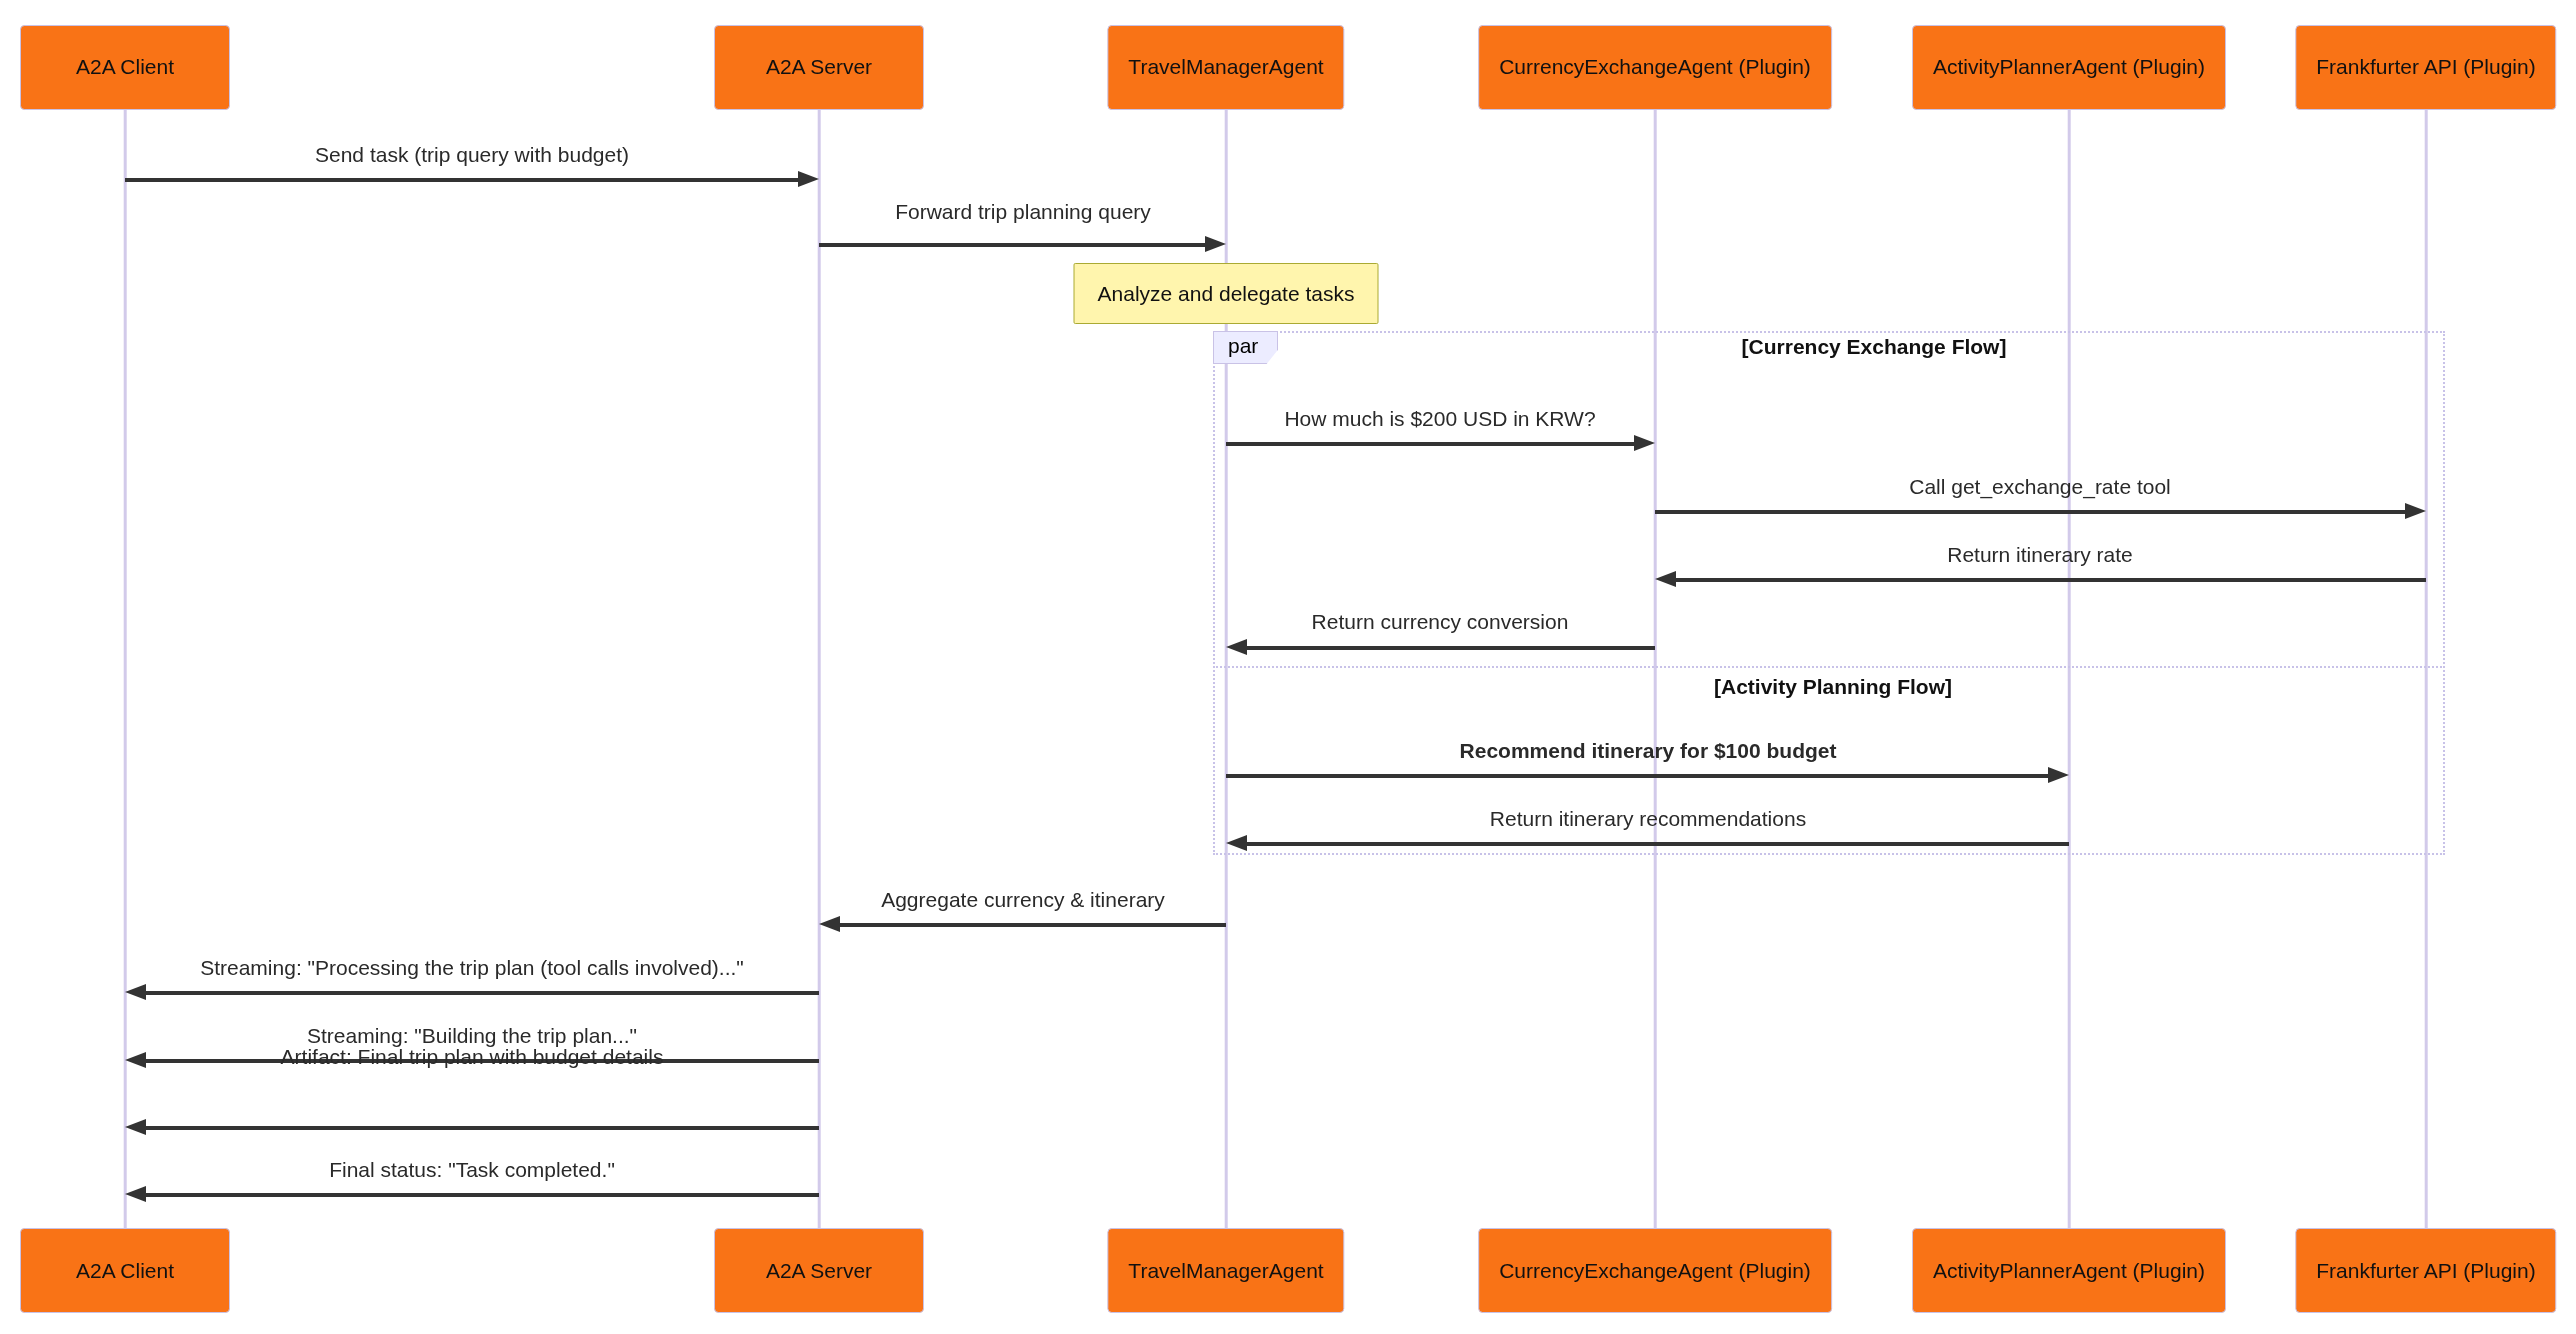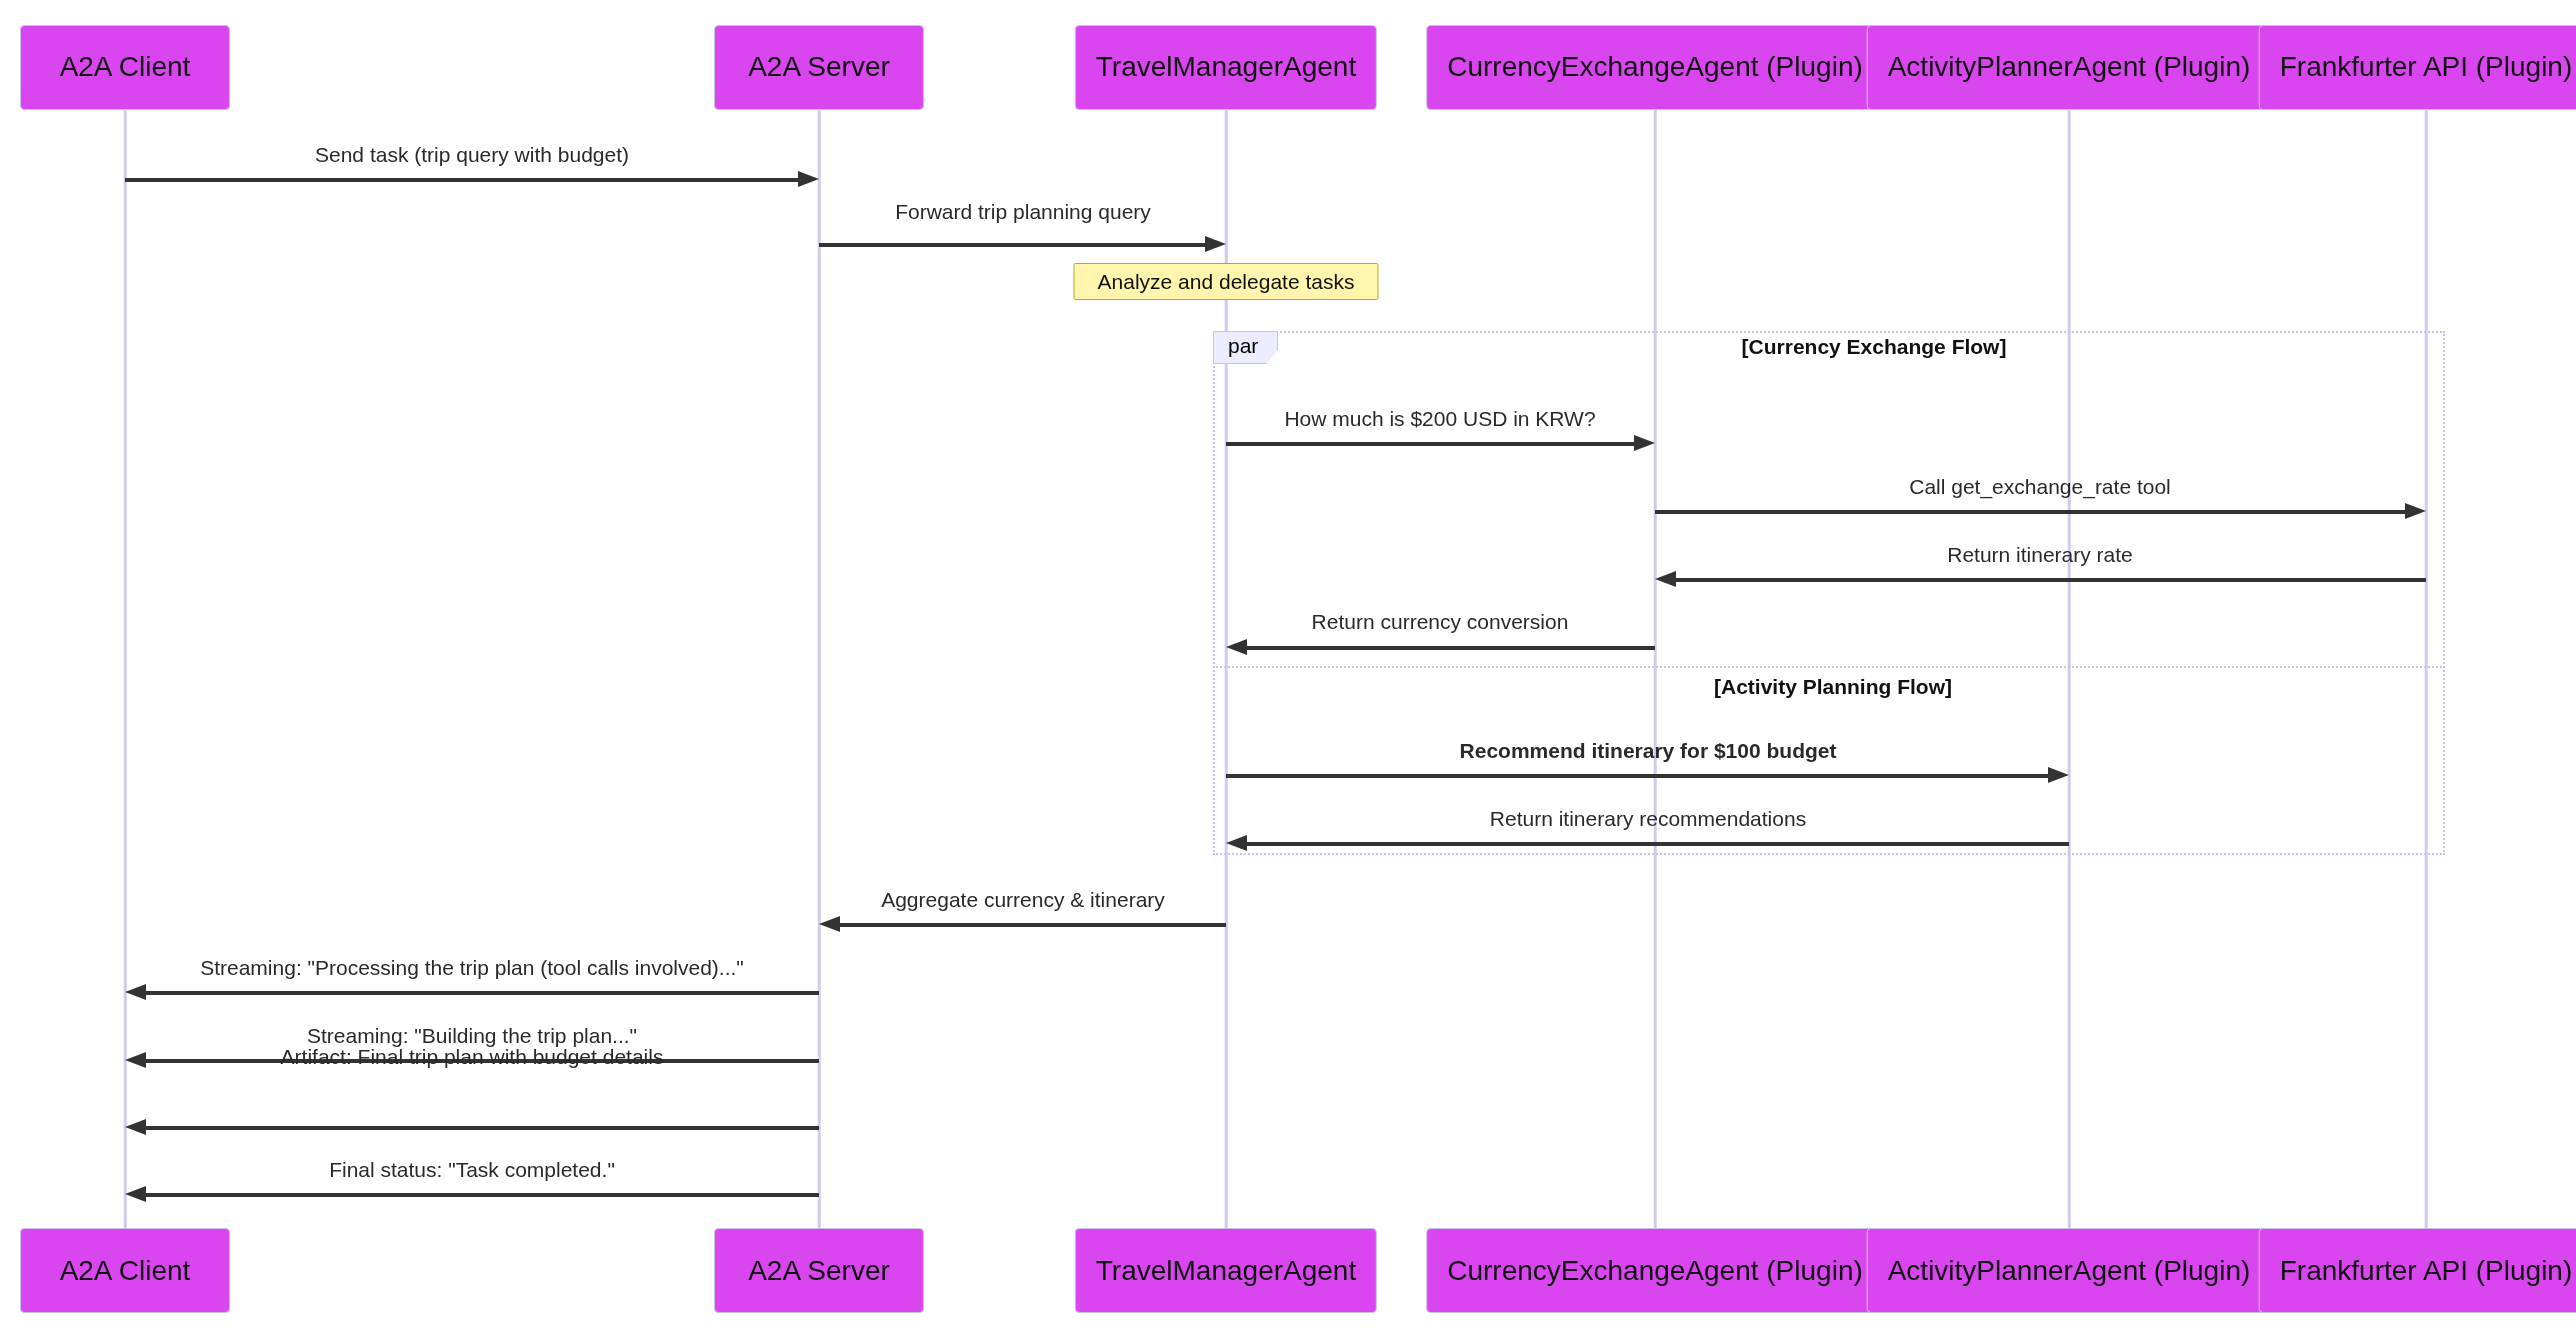--- a/index.html
+++ b/index.html
@@ -10,27 +10,27 @@
     background: #ffffff;
     font-family: "Liberation Sans", sans-serif;
     overflow: hidden;
   }
   .actor-box {
     position: absolute;
     box-sizing: border-box;
     min-width: 210px;
     height: 85px;
     padding: 0 20px;
-    background: #d946ef;
+    background: #f97316;
     border: 1.8px solid #C9C2E6;
     border-radius: 4.4px;
     display: flex;
     align-items: center;
     justify-content: center;
-    font-size: 28px;
+    font-size: 21px;
     color: #111111;
     white-space: nowrap;
     transform: translateX(-50%);
     z-index: 6;
   }
   .lifeline {
     position: absolute;
     width: 2.6px;
     transform: translateX(-50%);
     background: #D2CAEA;
@@ -115,21 +115,21 @@
     <div class="lifeline" style="left: 819px; top: 109px; height: 1120px;"></div>
     <div class="lifeline" style="left: 1226px; top: 109px; height: 1120px;"></div>
     <div class="lifeline" style="left: 1655px; top: 109px; height: 1120px;"></div>
     <div class="lifeline" style="left: 2069px; top: 109px; height: 1120px;"></div>
     <div class="lifeline" style="left: 2426px; top: 109px; height: 1120px;"></div>
     <div class="par-frame" style="left: 1213px; top: 331px; width: 1232px; height: 524px;"></div>
     <div class="par-tag" style="left: 1213px; top: 331px;">par</div>
     <div class="section-label" style="left: 1874px; top: 335px;">[Currency Exchange Flow]</div>
     <div class="par-divider" style="left: 1213px; top: 666px; width: 1232px;"></div>
     <div class="section-label" style="left: 1833px; top: 675px;">[Activity Planning Flow]</div>
-    <div class="note" style="left: 1226px; top: 263px; width: 305px; height: 37px;">Analyze and delegate tasks</div>
+    <div class="note" style="left: 1226px; top: 263px; width: 305px; height: 61px;">Analyze and delegate tasks</div>
     <div class="message-line" style="left: 125px; top: 178px; width: 676px;"></div>
     <div class="arrow-head right" style="left: 798px; top: 171px;"></div>
     <div class="message-label" style="left: 472px; top: 143px;">Send task (trip query with budget)</div>
     <div class="message-line" style="left: 819px; top: 243px; width: 390px;"></div>
     <div class="arrow-head right" style="left: 1205px; top: 236px;"></div>
     <div class="message-label" style="left: 1023px; top: 200px;">Forward trip planning query</div>
     <div class="message-line" style="left: 1226px; top: 442px; width: 411px;"></div>
     <div class="arrow-head right" style="left: 1634px; top: 435px;"></div>
     <div class="message-label" style="left: 1440px; top: 407px;">How much is $200 USD in KRW?</div>
     <div class="message-line" style="left: 1655px; top: 510px; width: 754px;"></div>

